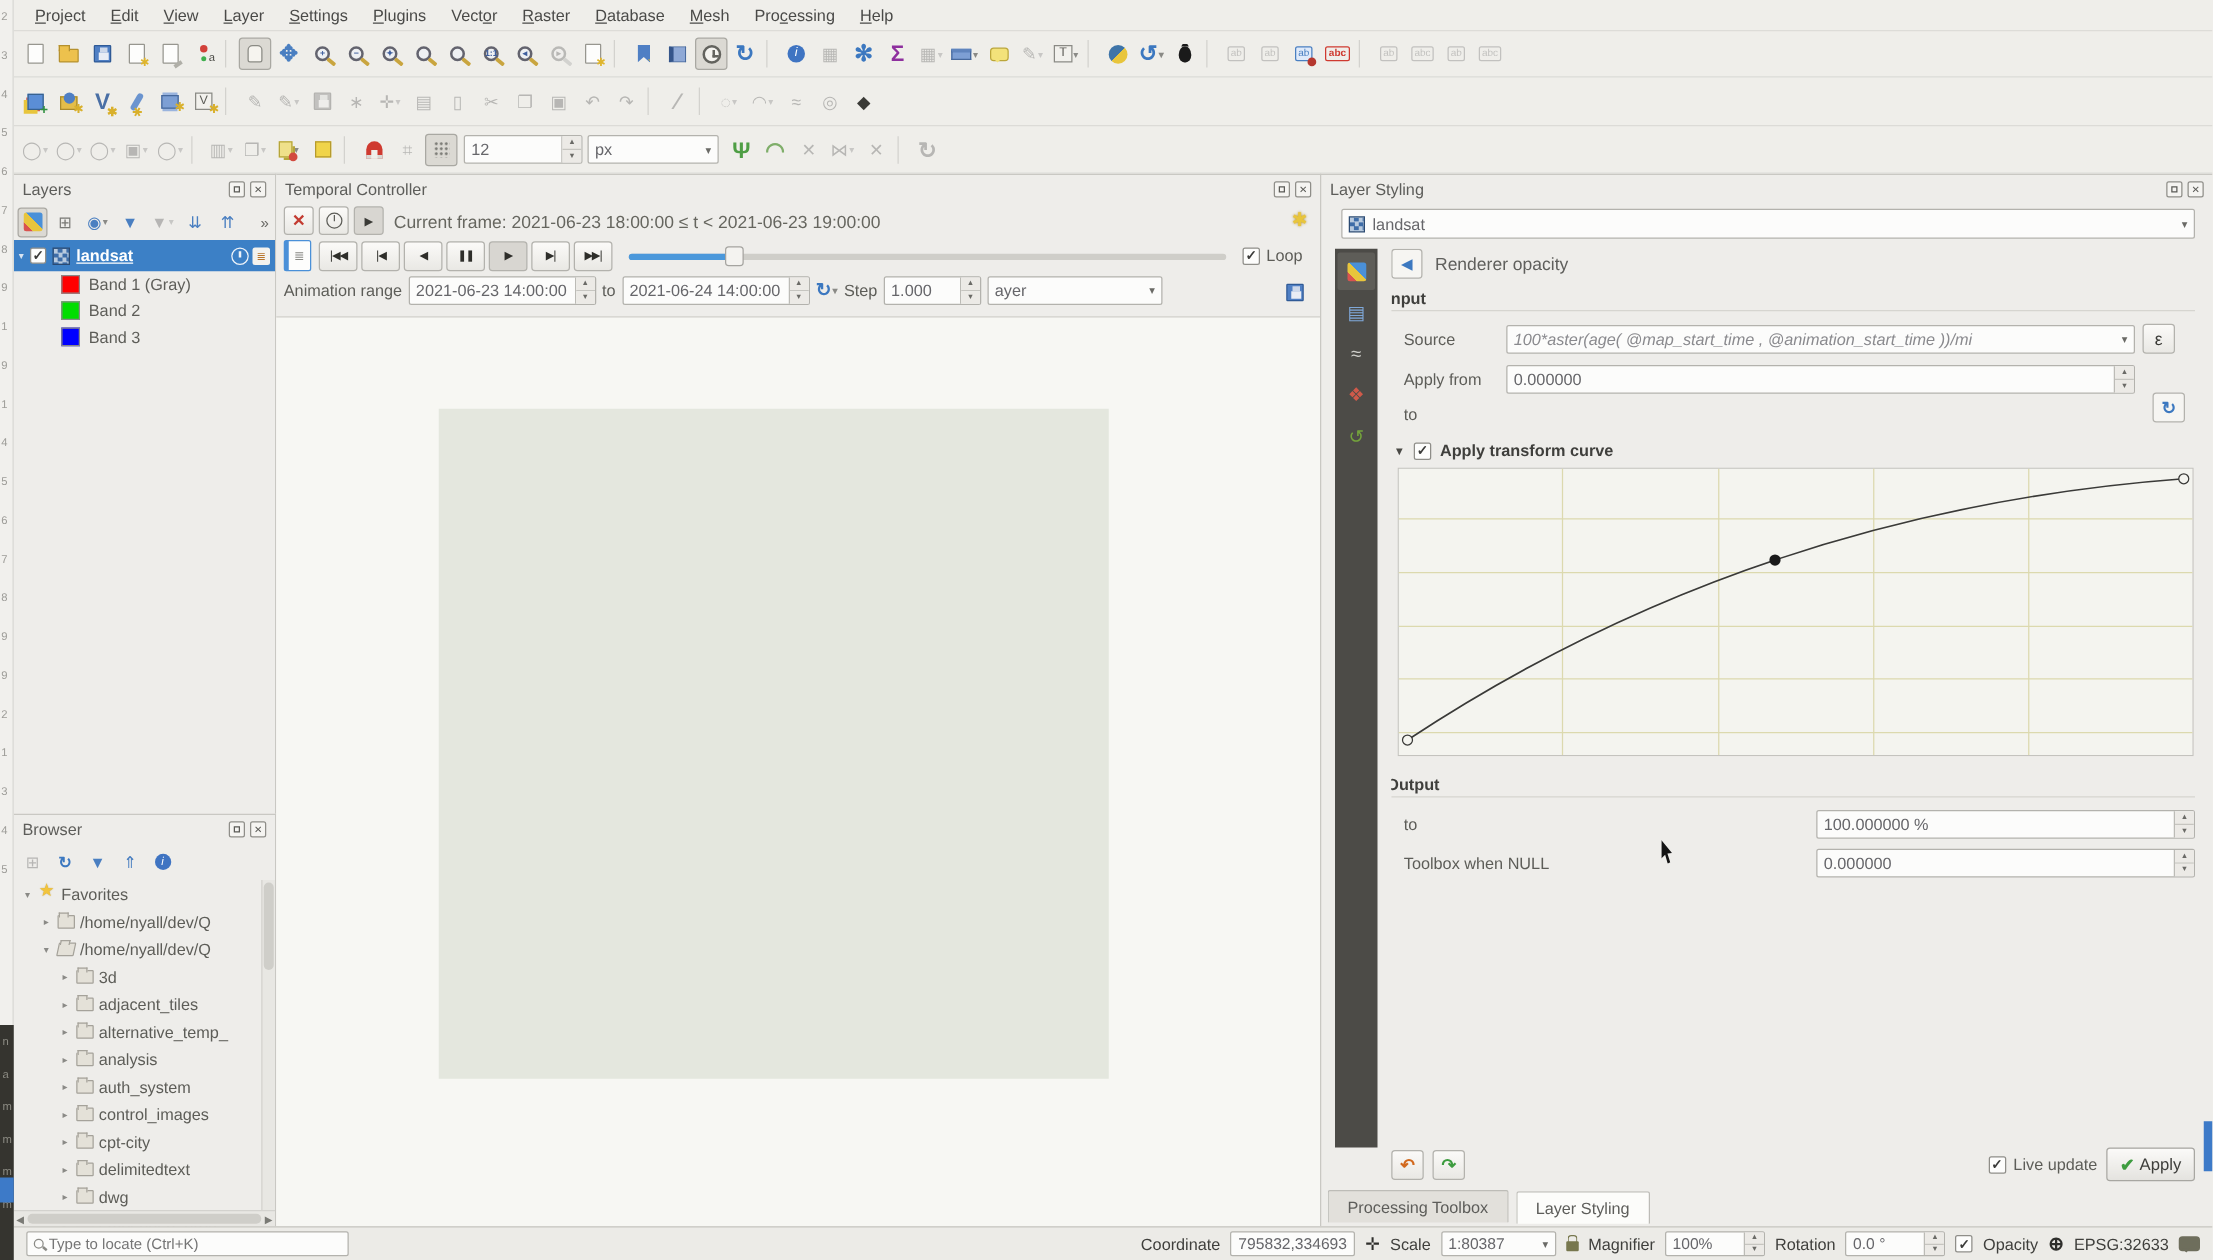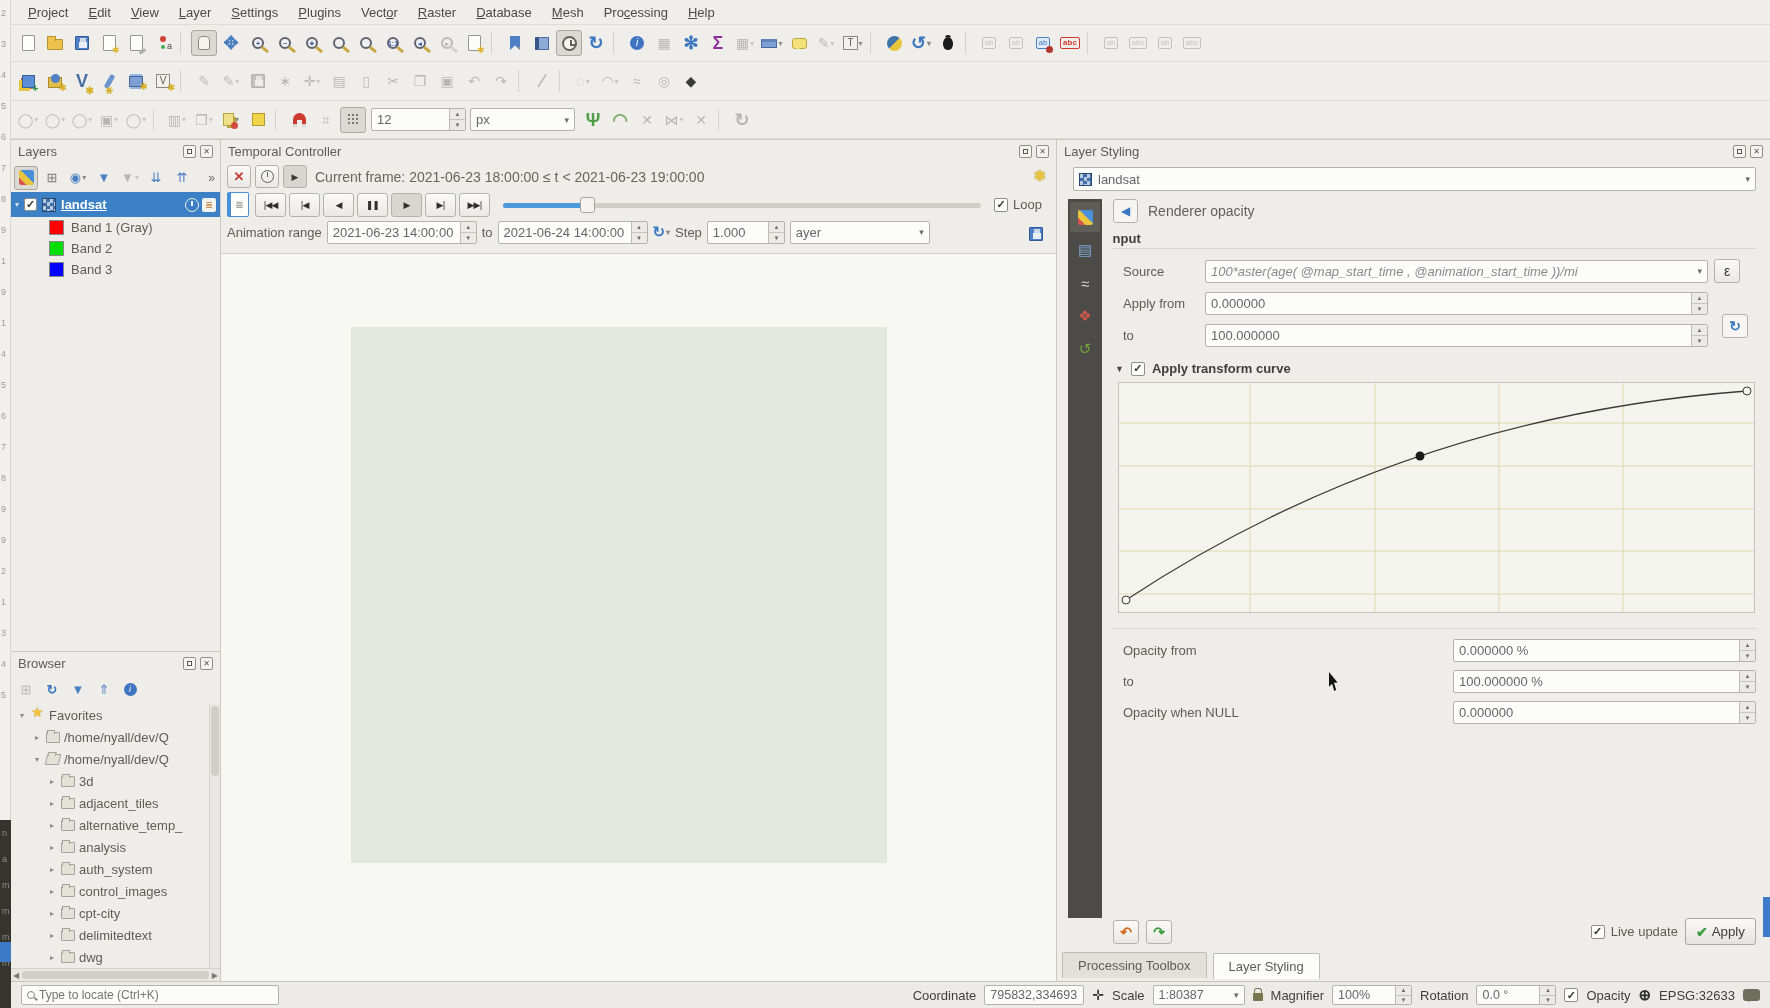--- a/index.html
+++ b/index.html
@@ -870,27 +870,20 @@
           <input value="0.000000" style="">
           <span class="spin">
               <span>▲</span>
               <span>▼</span>
             </span>
         </span>
         <span class="rspace"></span>
       </div>
       <div class="srow">
         <span class="lab">to</span>
-        <span class="fld">
-          <input value="100.000000" style="">
-          <span class="spin">
-              <span>▲</span>
-              <span>▼</span>
-            </span>
-        </span>
         <span class="rspace"></span>
       </div>
       <span id="vals-refresh">↻</span>
     </div>
     <div id="curve-head">
       <span class="exp">▼</span>
       <span class="cb checked"></span>
       <span class="lab">Apply transform curve</span>
     </div>
     <svg id="chart" viewBox="0 0 637 231">
@@ -904,43 +897,34 @@
           <line x1="1" y1="84" x2="636" y2="84"></line>
         <line x1="1" y1="127" x2="636" y2="127"></line>
           <line x1="1" y1="169" x2="636" y2="169"></line>
         <line x1="1" y1="212" x2="636" y2="212"></line>
       </g>
       <path d="M8,218 Q285.5,34.5 629,9" fill="none" stroke="#3a3a38" stroke-width="1.3"></path>
       <circle cx="302" cy="74" r="4.5" fill="#1a1a1a"></circle>
       <circle cx="8" cy="218" r="4" fill="#f4f4ef" stroke="#3a3a38"></circle>
       <circle cx="629" cy="9" r="4" fill="#f4f4ef" stroke="#3a3a38"></circle>
     </svg>
+    <div class="sect">Output</div>
     <div class="sep-line"></div>
-    <div class="orow">
-      <span class="lab">Opacity from</span>
-      <span class="fld">
-        <input value="0.000000 %" style="">
-        <span class="spin">
-            <span>▲</span>
-            <span>▼</span>
-          </span>
-      </span>
-    </div>
     <div class="orow">
       <span class="lab">to</span>
       <span class="fld">
         <input value="100.000000 %" style="">
         <span class="spin">
             <span>▲</span>
             <span>▼</span>
           </span>
       </span>
     </div>
     <div class="orow">
-      <span class="lab">Opacity when NULL</span>
+      <span class="lab">Toolbox when NULL</span>
       <span class="fld">
         <input value="0.000000" style="">
         <span class="spin">
             <span>▲</span>
             <span>▼</span>
           </span>
       </span>
     </div>
   </div>
   <div id="bottombar">

